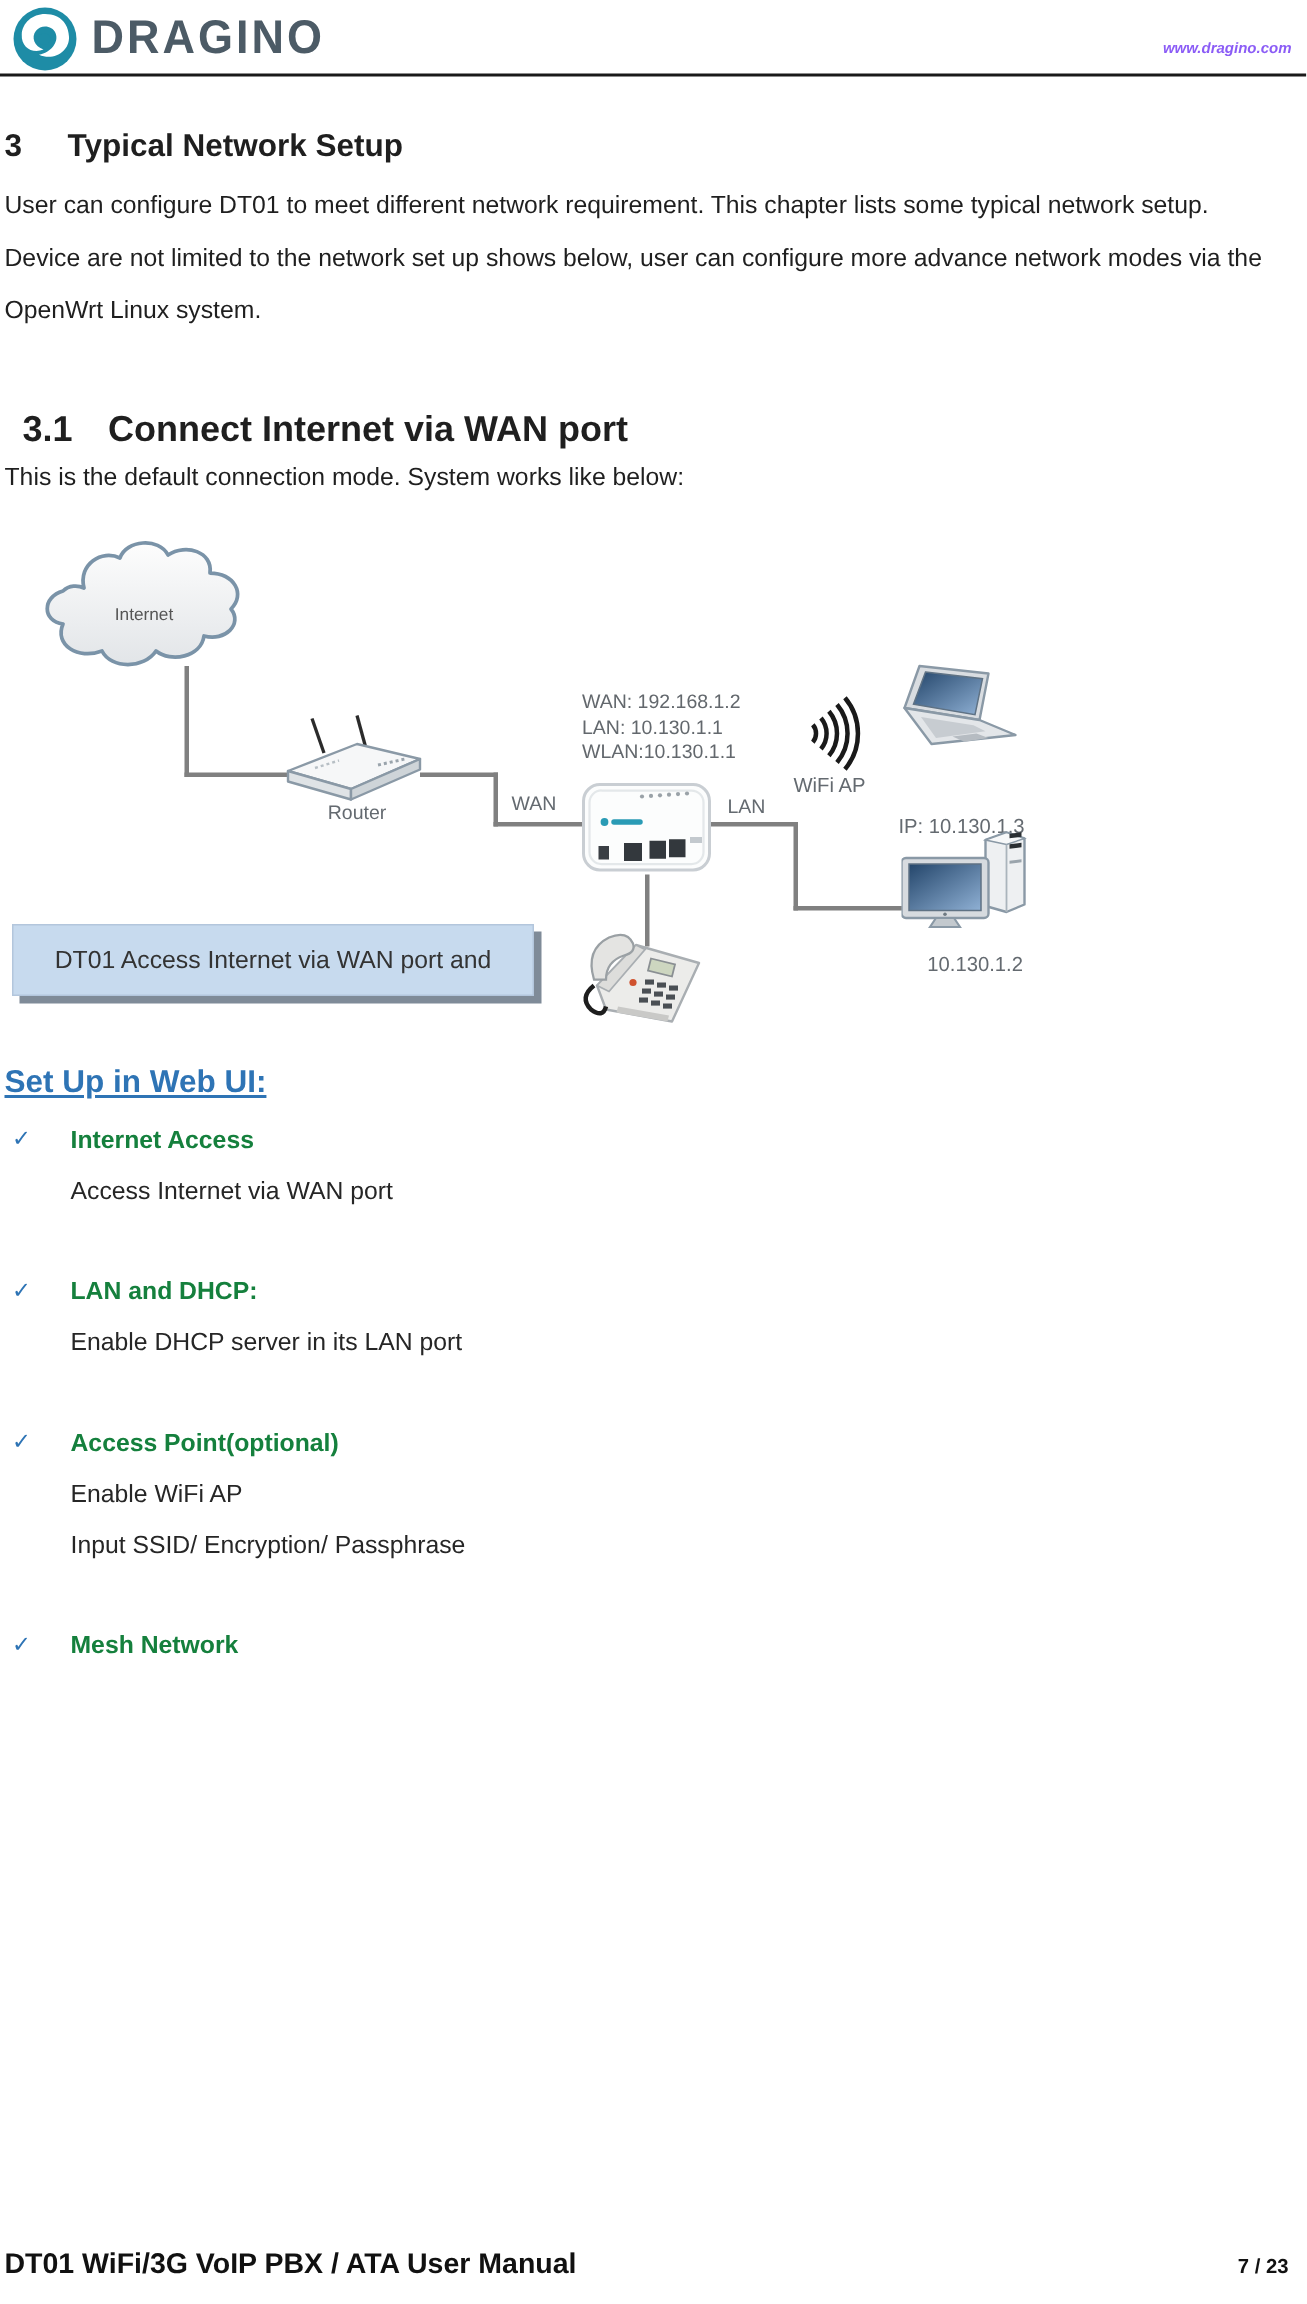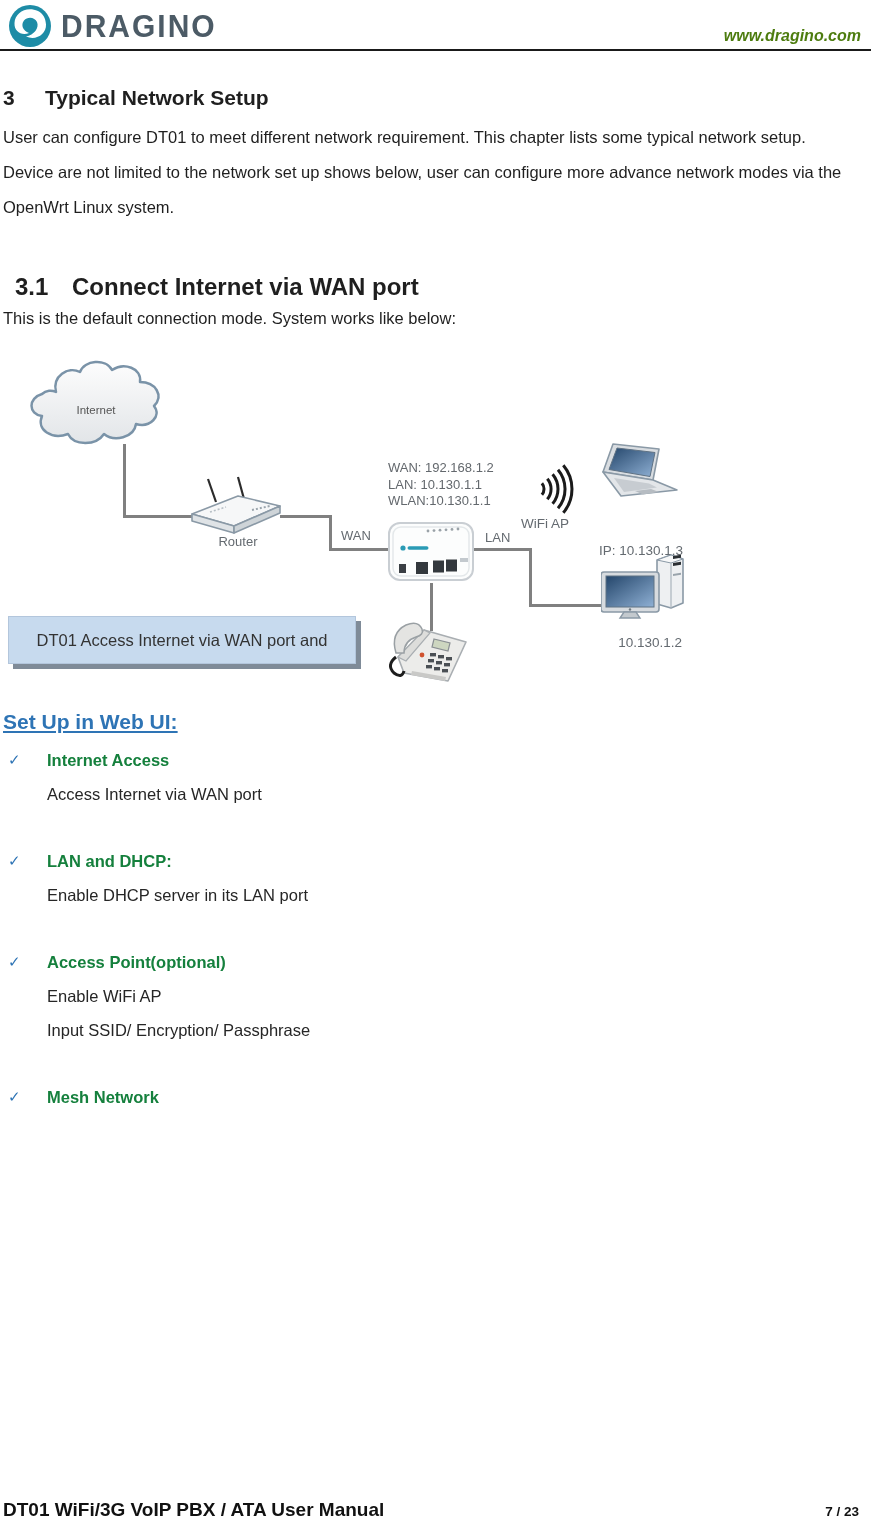--- a/index.html
+++ b/index.html
@@ -4,21 +4,21 @@
 <style>
   html,body{margin:0;padding:0;background:#ffffff;}
   .page{
     position:relative;width:871px;height:1536px;background:#ffffff;
     font-family:"Liberation Sans",sans-serif;color:#1f1f1f;overflow:hidden;
   }
   
   .header-rule{position:absolute;left:0;top:49px;width:871px;height:2px;background:#1a1a1a;}
   .logo{position:absolute;left:8px;top:4px;display:flex;align-items:center;gap:9px;}
   .logo-word{font-size:30px;font-weight:bold;letter-spacing:2px;color:#4C5B66;transform:scaleY(1.05);}
-  .website{position:absolute;right:10px;top:27px;font-size:16px;font-weight:bold;font-style:italic;color:#4d7c0f;}
+  .website{position:absolute;right:10px;top:27px;font-size:10px;font-weight:bold;font-style:italic;color:#8b5cf6;}
   
   .h-sec{position:absolute;display:flex;font-weight:bold;color:#1f1f1f;}
   .h-sec3{left:3px;top:86px;font-size:21px;}
   .h-sec3 .num{width:42px;}
   .h-sec31{left:15px;top:273px;font-size:24px;}
   .h-sec31 .num{width:57px;}
   .para{position:absolute;left:3px;font-size:16.5px;color:#1f1f1f;}
   .para3{top:120px;width:852px;line-height:35px;}
   .para31{top:305px;width:852px;line-height:26px;}
   
@@ -27,21 +27,21 @@
   .dlabel{position:absolute;font-size:13px;color:#646a70;}
   .cloud{position:absolute;left:22px;top:10px;width:144px;height:92px;}
   .cloud-label{position:absolute;left:12px;top:46px;width:124px;text-align:center;font-size:11.5px;color:#555;}
   .router{position:absolute;left:186px;top:128px;width:100px;height:58px;}
   .router-label{left:192px;top:186px;width:92px;text-align:center;}
   .wan-label{left:341px;top:180px;}
   .lan-label{left:485px;top:182px;}
   .dt01{position:absolute;left:386px;top:170px;width:90px;height:66px;}
   .ip-block{position:absolute;left:388px;top:112px;font-size:13px;line-height:16.5px;color:#63686d;}
   .wifi{position:absolute;left:535px;top:115px;width:42px;height:52px;}
-  .wifi-label{left:521px;top:168px;width:64px;text-align:left;font-size:13.5px;}
+  .wifi-label{left:521px;top:168px;width:64px;text-align:center;font-size:13.5px;}
   .laptop{position:absolute;left:601px;top:94px;width:78px;height:60px;}
   .laptop-label{left:596px;top:157px;width:90px;text-align:center;font-size:13.5px;margin-top:38px;}
   .desktop{position:absolute;left:601px;top:206px;width:84px;height:70px;}
   .desktop-label{left:602px;top:276px;width:80px;text-align:right;font-size:13.5px;margin-top:11px;}
   .phone{position:absolute;left:388px;top:265px;width:82px;height:76px;}
   .caption{
     position:absolute;left:8px;top:268px;width:346px;height:46px;
     background:#C7DAEE;border:1px solid #b3c6dc;
     box-shadow:5px 5px 0 rgba(104,119,134,0.85);
     display:flex;flex-direction:column;justify-content:center;align-items:center;

